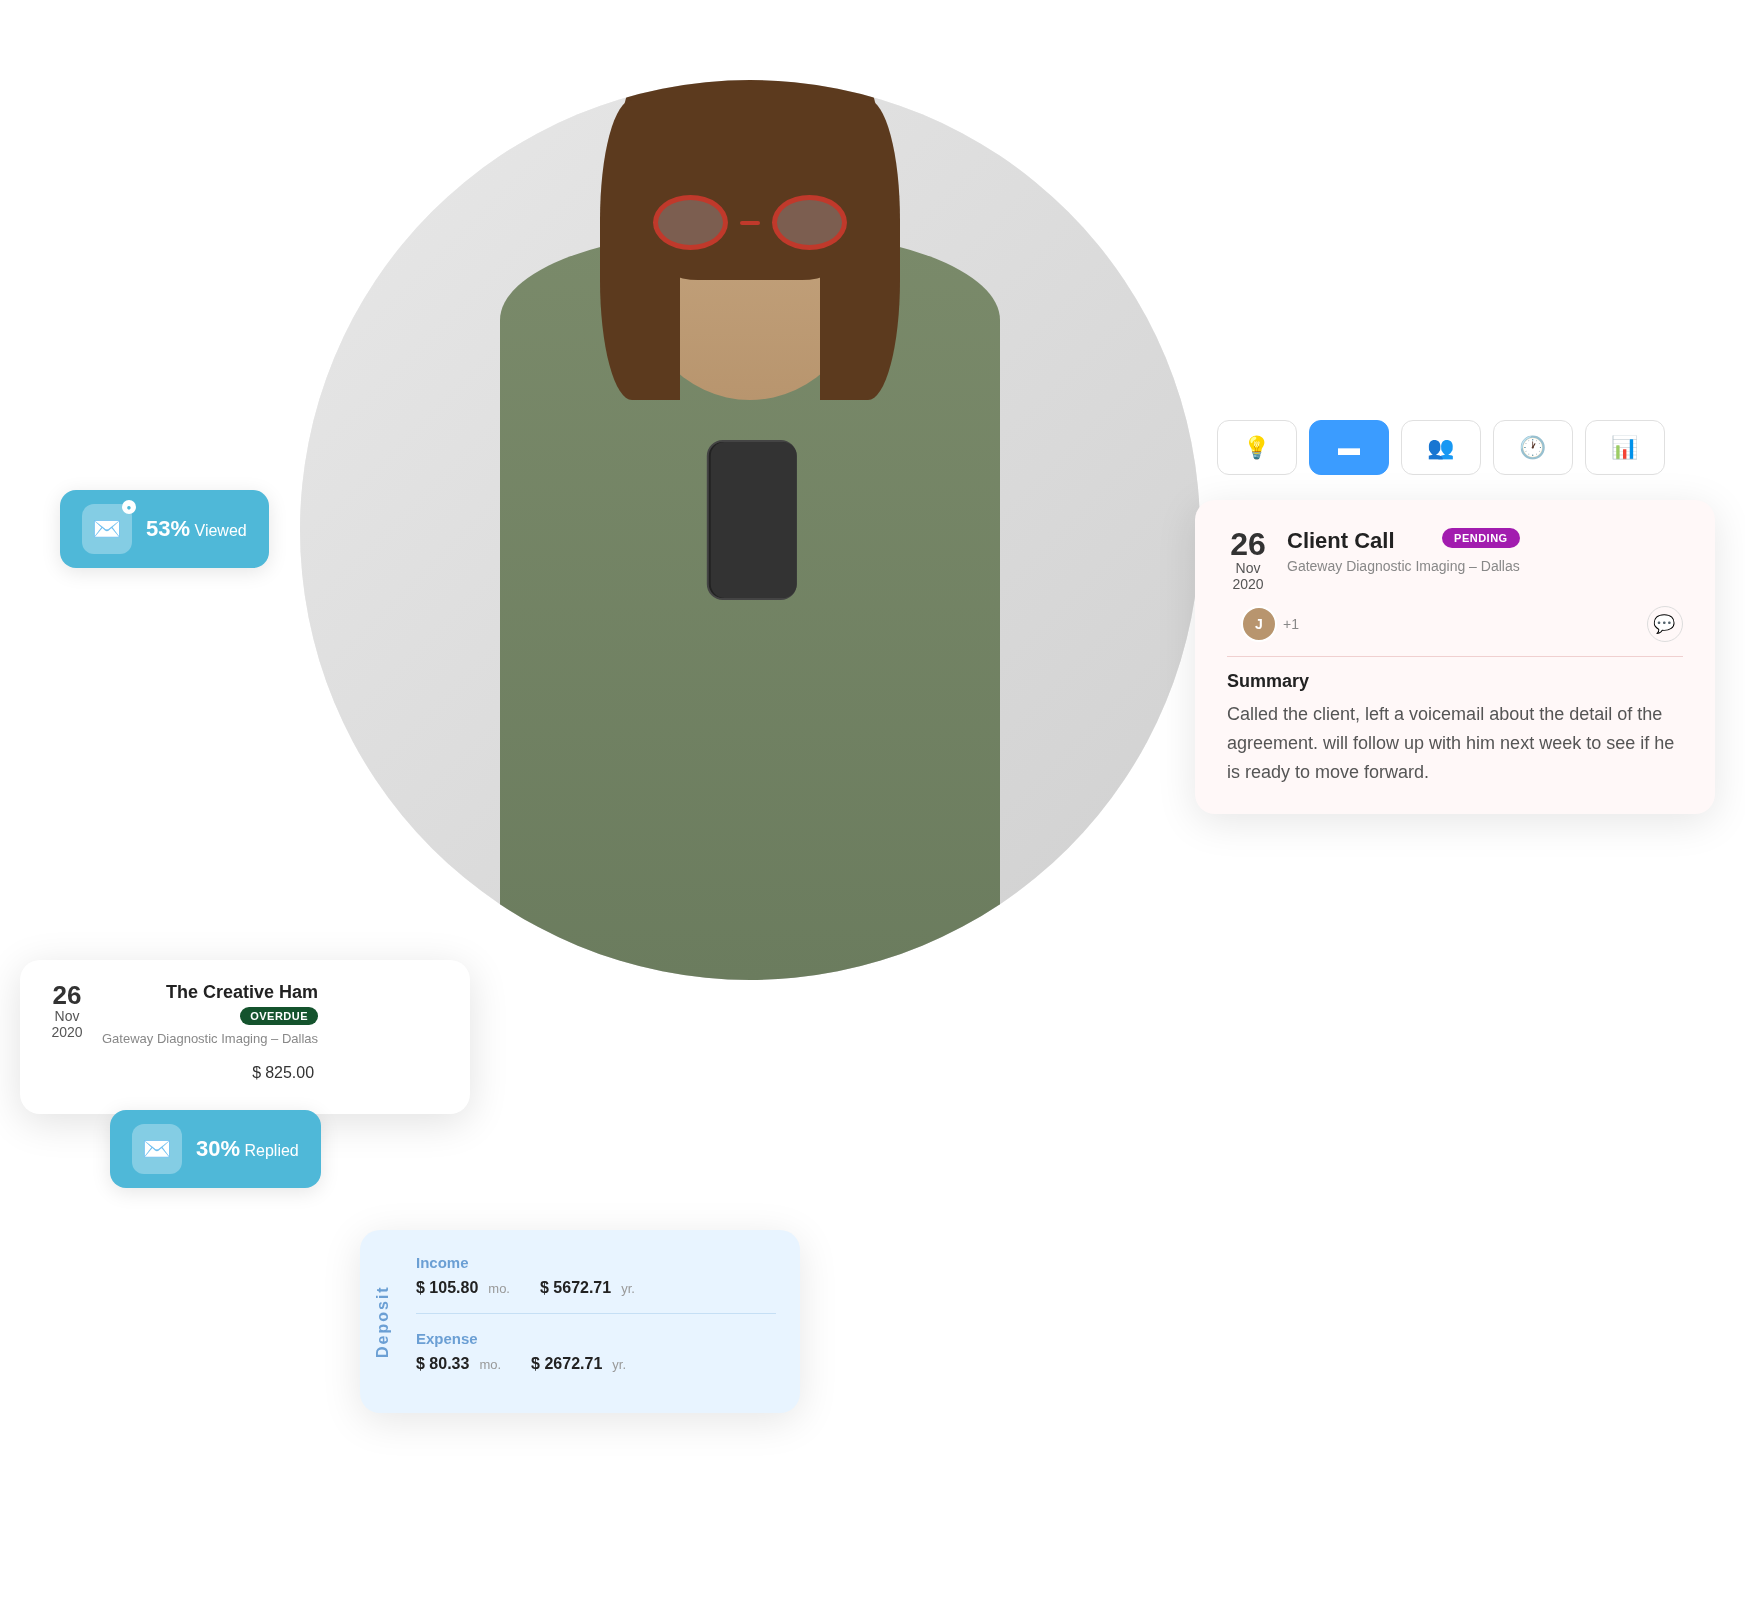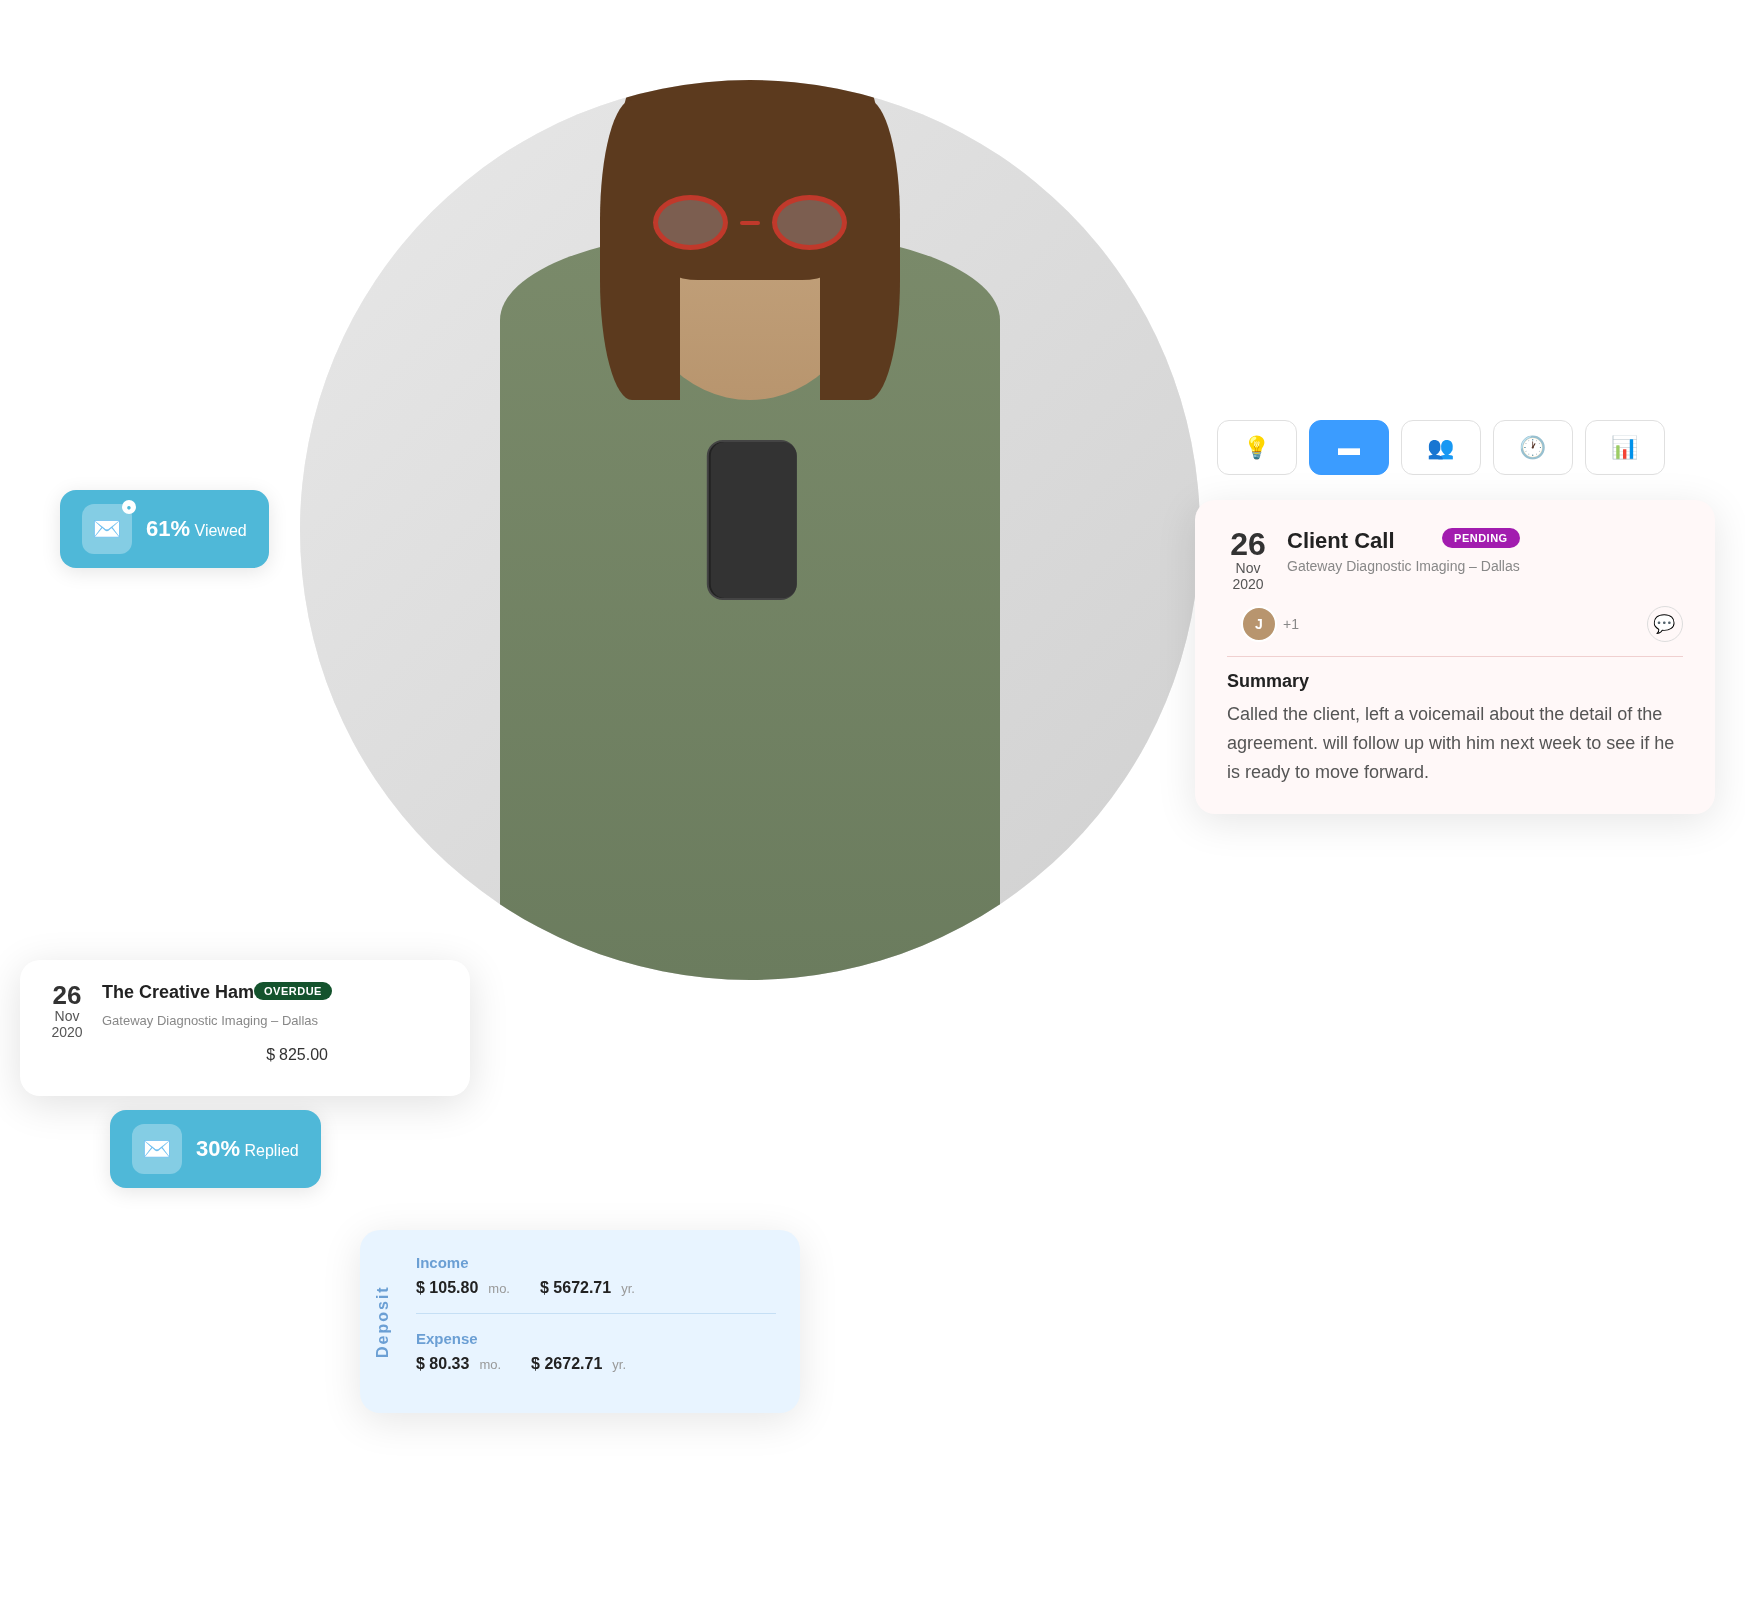--- a/index.html
+++ b/index.html
@@ -455,35 +455,35 @@
     <span class="toolbar-icon">📊</span>
   </div>
 </div>
 
 <div class="email-badge-top">
   <div class="email-badge-icon">
     ✉️
     <div class="email-badge-dot">●</div>
   </div>
   <div class="email-badge-text">
-    <span class="pct">61%</span>
+    <span class="pct">53%</span>
     <span>Viewed</span>
   </div>
 </div>
 
 <div class="invoice-card">
   <div class="invoice-card-header">
     <div class="invoice-row">
       <div class="invoice-date-col">
         <span class="invoice-date-day">26</span>
         <span>Nov</span>
         <span>2020</span>
       </div>
       <div class="invoice-info">
-        <div style="display:flex;justify-content:space-between;align-items:flex-start;margin-bottom:6px;">
+        <div style="display:flex;justify-content:space-between;align-items:flex-end;margin-bottom:6px;flex-direction:column;">
           <div class="invoice-title">The Creative Ham</div>
           <div class="overdue-badge">OVERDUE</div>
         </div>
         <div class="invoice-subtitle">Gateway Diagnostic Imaging – Dallas</div>
         <div class="invoice-amount">
           <span>$</span><span>825.00</span>
         </div>
       </div>
     </div>
   </div>

